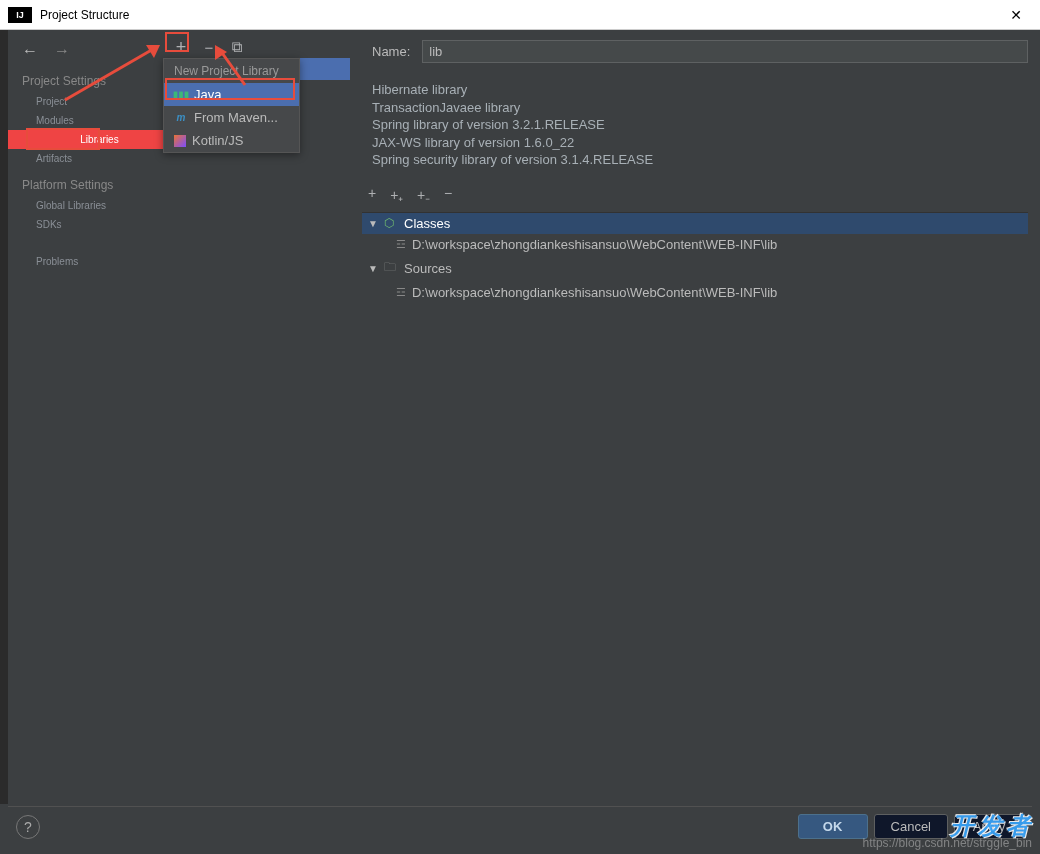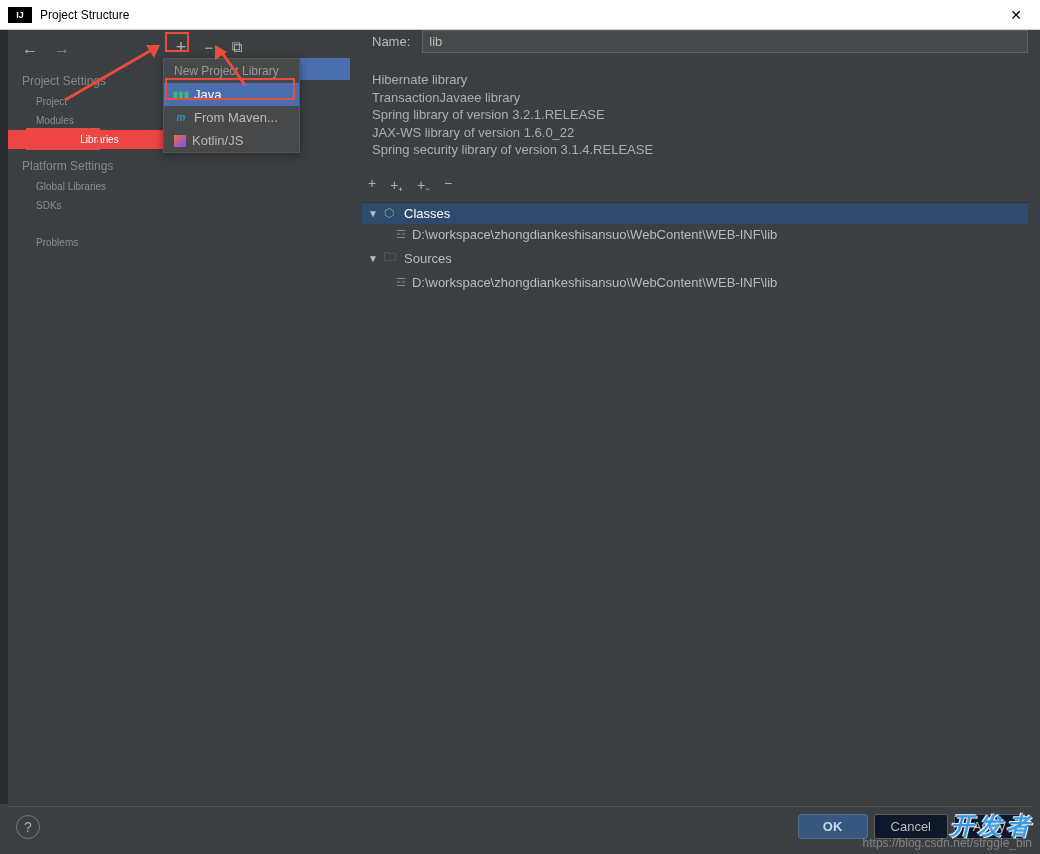--- a/index.html
+++ b/index.html
@@ -27,21 +27,21 @@
 .plus-icon { font-size: 18px; font-weight: 300; }
 
 .dropdown-menu { position: absolute; top: 58px; left: 163px; width: 137px; background: #46484a; border: 1px solid #555; box-shadow: 0 2px 8px rgba(0,0,0,0.4); z-index: 10; }
 .dropdown-header { color: #999; font-size: 12px; padding: 5px 10px; }
 .dropdown-item { display: flex; align-items: center; gap: 6px; padding: 4px 10px; font-size: 13px; color: #bbb; cursor: pointer; }
 .dropdown-item.highlighted { background: #4b6eaf; color: #fff; }
 .dd-icon { width: 14px; height: 14px; display: inline-flex; align-items: center; justify-content: center; font-size: 10px; }
 
 .selected-lib-bar { position: absolute; top: 58px; left: 300px; width: 50px; height: 22px; background: #4b6eaf; }
 
-.main { flex: 1; margin-left: 195px; padding: 0 4px 4px 14px; display: flex; flex-direction: column; }
+.main { flex: 1; margin-left: 195px; padding: 10px 4px 4px 14px; display: flex; flex-direction: column; }
 .name-row { display: flex; align-items: center; gap: 12px; margin-bottom: 18px; }
 .name-label { color: #bbb; font-size: 13px; }
 .name-input { flex: 1; background: #45494a; border: 1px solid #5e6162; color: #bbb; font-size: 13px; padding: 3px 6px; outline: none; }
 
 .lib-list { color: #a8b0b6; font-size: 13px; line-height: 1.35; margin-bottom: 12px; }
 .lib-list div { white-space: nowrap; }
 
 .tree-toolbar { display: flex; gap: 14px; padding: 4px 0 8px 6px; border-bottom: 1px solid #323232; margin-left: -10px; }
 .tree-tool { color: #afb1b3; font-size: 14px; cursor: pointer; }
 
@@ -85,20 +85,21 @@
 
   <div class="sidebar">
     <div class="nav-arrows">
       <span class="back">←</span>
       <span>→</span>
     </div>
     <div class="section-header">Project Settings</div>
     <div class="sidebar-item">Project</div>
     <div class="sidebar-item">Modules</div>
     <div class="sidebar-item selected">Libraries</div>
+    <div class="sidebar-item">Artifacts</div>
     <div class="section-header" style="margin-top:6px;">Platform Settings</div>
     <div class="sidebar-item">Global Libraries</div>
     <div class="sidebar-item">SDKs</div>
     <div class="sidebar-item problems-item">Problems</div>
   </div>
 
   <div class="main">
     <div class="name-row">
       <span class="name-label">Name:</span>
       <input class="name-input" value="lib" style="">

